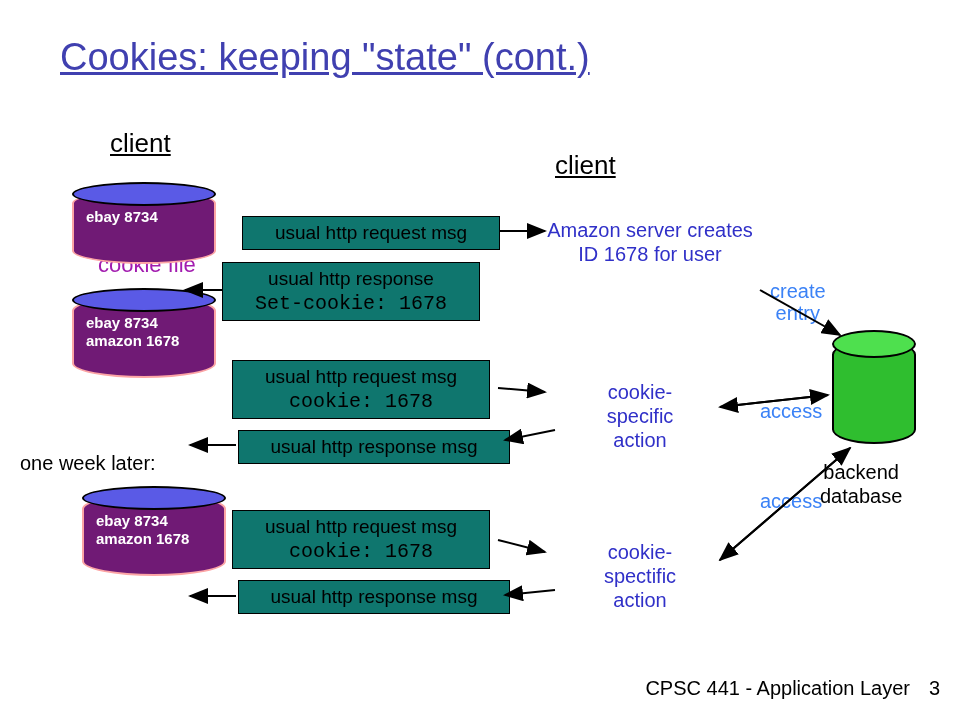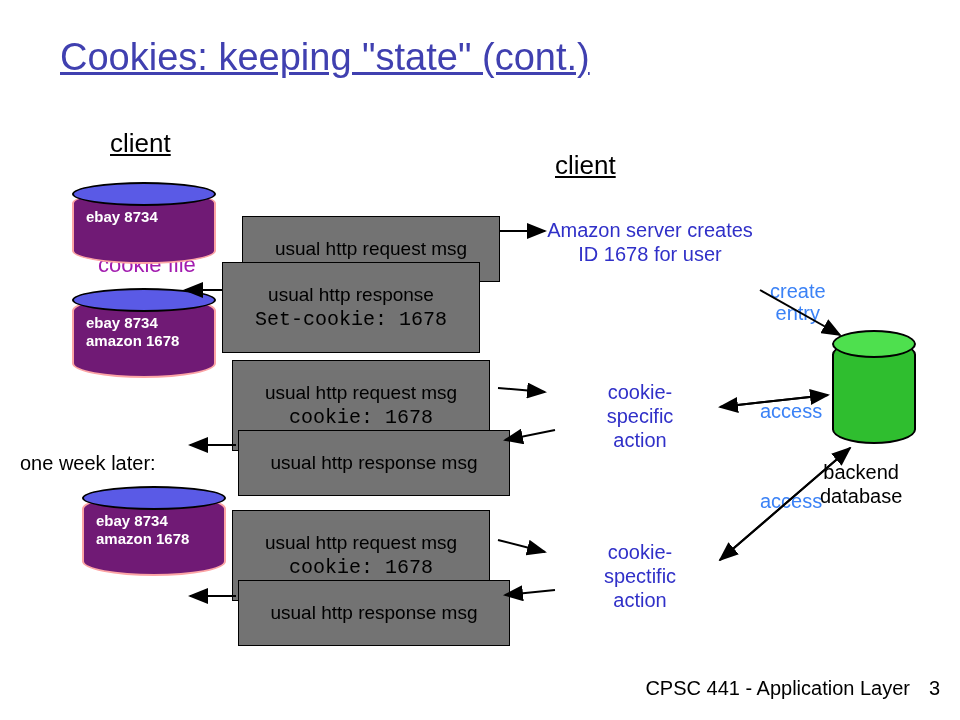--- a/index.html
+++ b/index.html
@@ -77,24 +77,24 @@
     width:80px; height:24px;
     background:#4ee04e;
     border:2px solid #000;
     border-radius:50%;
   }
   .db-label { position:absolute; top:460px; left:820px; font-size:20px; color:#000; text-align:center; line-height:1.2; }
 
   .msgbox {
     position:absolute;
     border: 1.5px solid #000;
-    background: #737373;
+    background: #0f766e;
     font-size: 19px;
     text-align: center;
-    padding: 20px 8px;
+    padding: 4px 8px;
     line-height: 1.25;
     min-width: 240px;
   }
   .msgbox.m1 { top: 216px; left: 242px; }
   .msgbox.m2 { top: 262px; left: 222px; }
   .msgbox.m3 { top: 360px; left: 232px; }
   .msgbox.m4 { top: 430px; left: 238px; min-width: 254px;}
   .msgbox.m5 { top: 510px; left: 232px; }
   .msgbox.m6 { top: 580px; left: 238px; min-width: 254px;}
 

